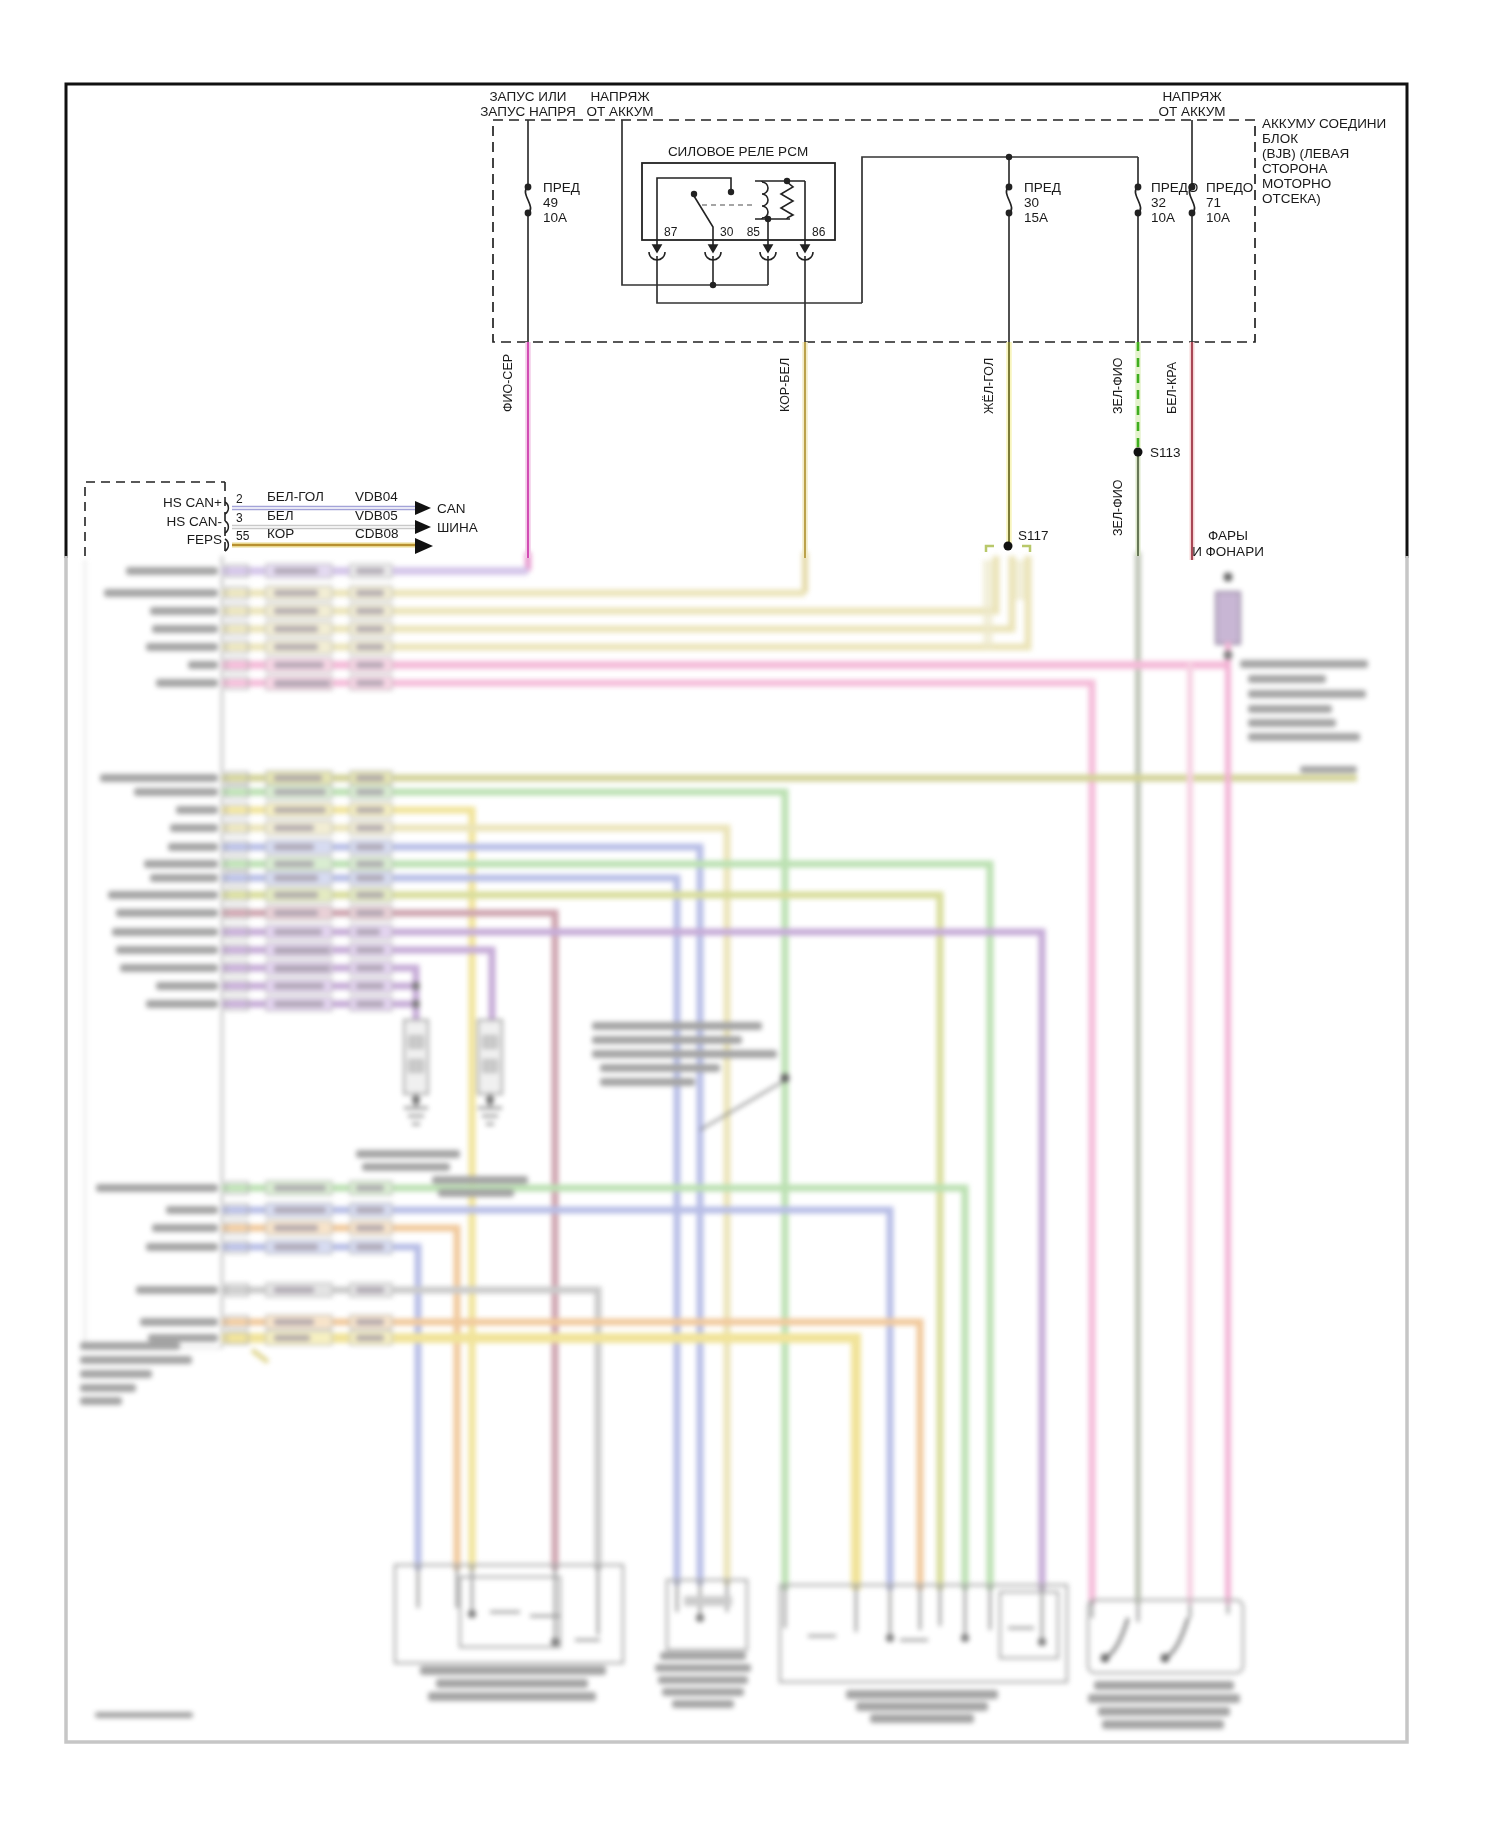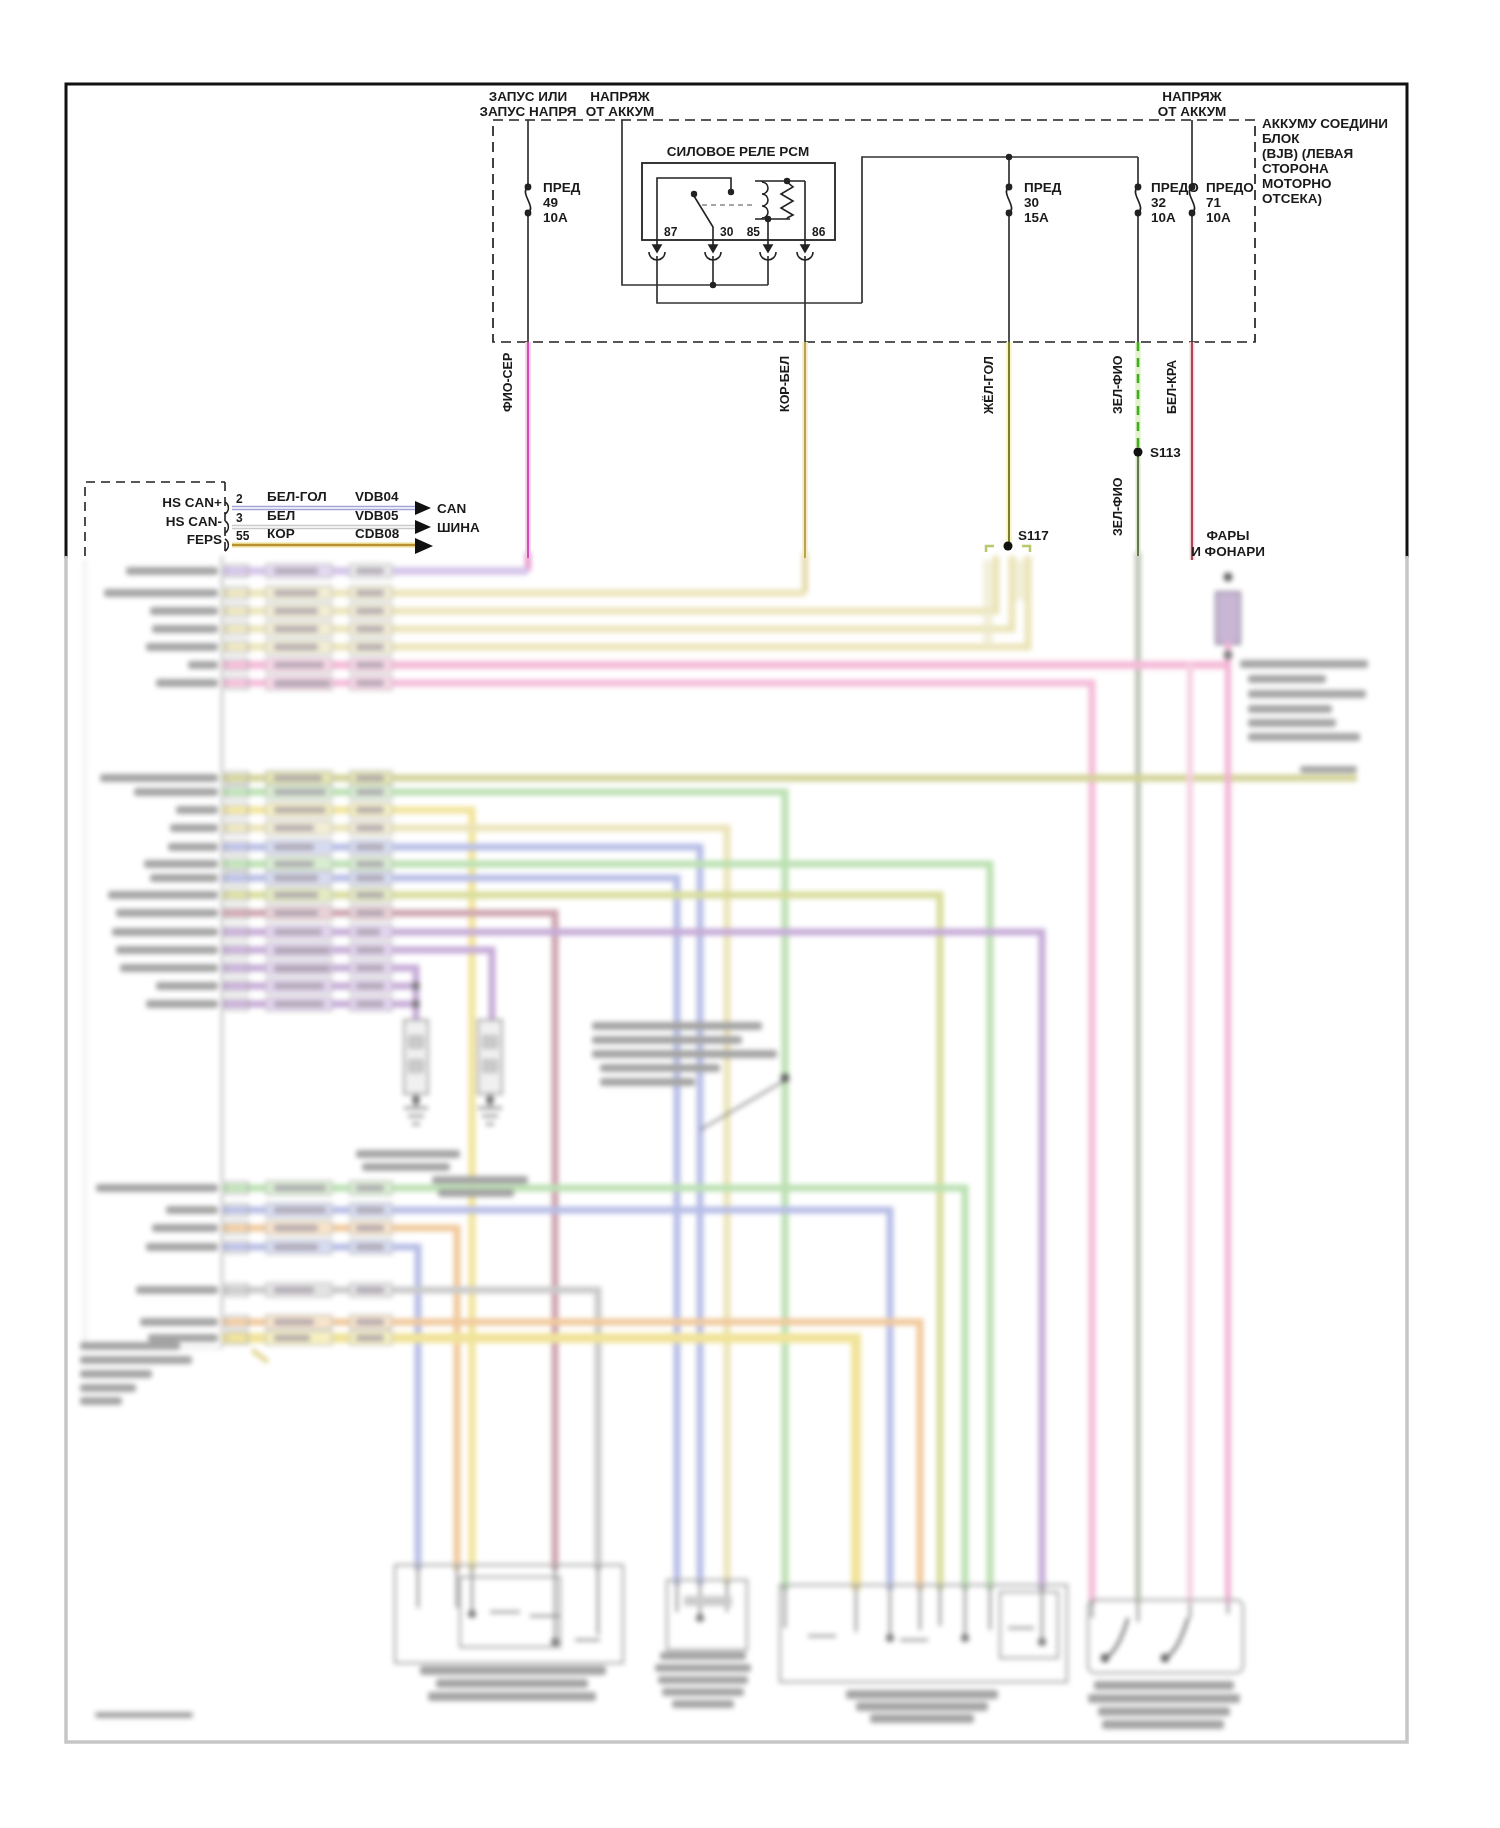--- a/index.html
+++ b/index.html
@@ -1,17 +1,17 @@
 <!DOCTYPE html>
 <html><head>
 <meta charset="utf-8">
 <style>
   html,body{margin:0;padding:0;background:#fff;}
   #page{position:relative;width:1500px;height:1828px;background:#ffffff;overflow:hidden;
-        font-family:"Liberation Sans", sans-serif;font-weight:bold;}
+        font-family:"Liberation Sans", sans-serif;}
   svg text{font-family:"Liberation Sans", sans-serif;fill:#1a1a1a;}
   .lbl{font-size:13.5px;}
   .sm{font-size:12.5px;}
   .pin{font-size:12px;}
   .blurred{filter:blur(2.6px);opacity:.78;}
 </style>
 </head>
 <body>
 
 <div id="page">

